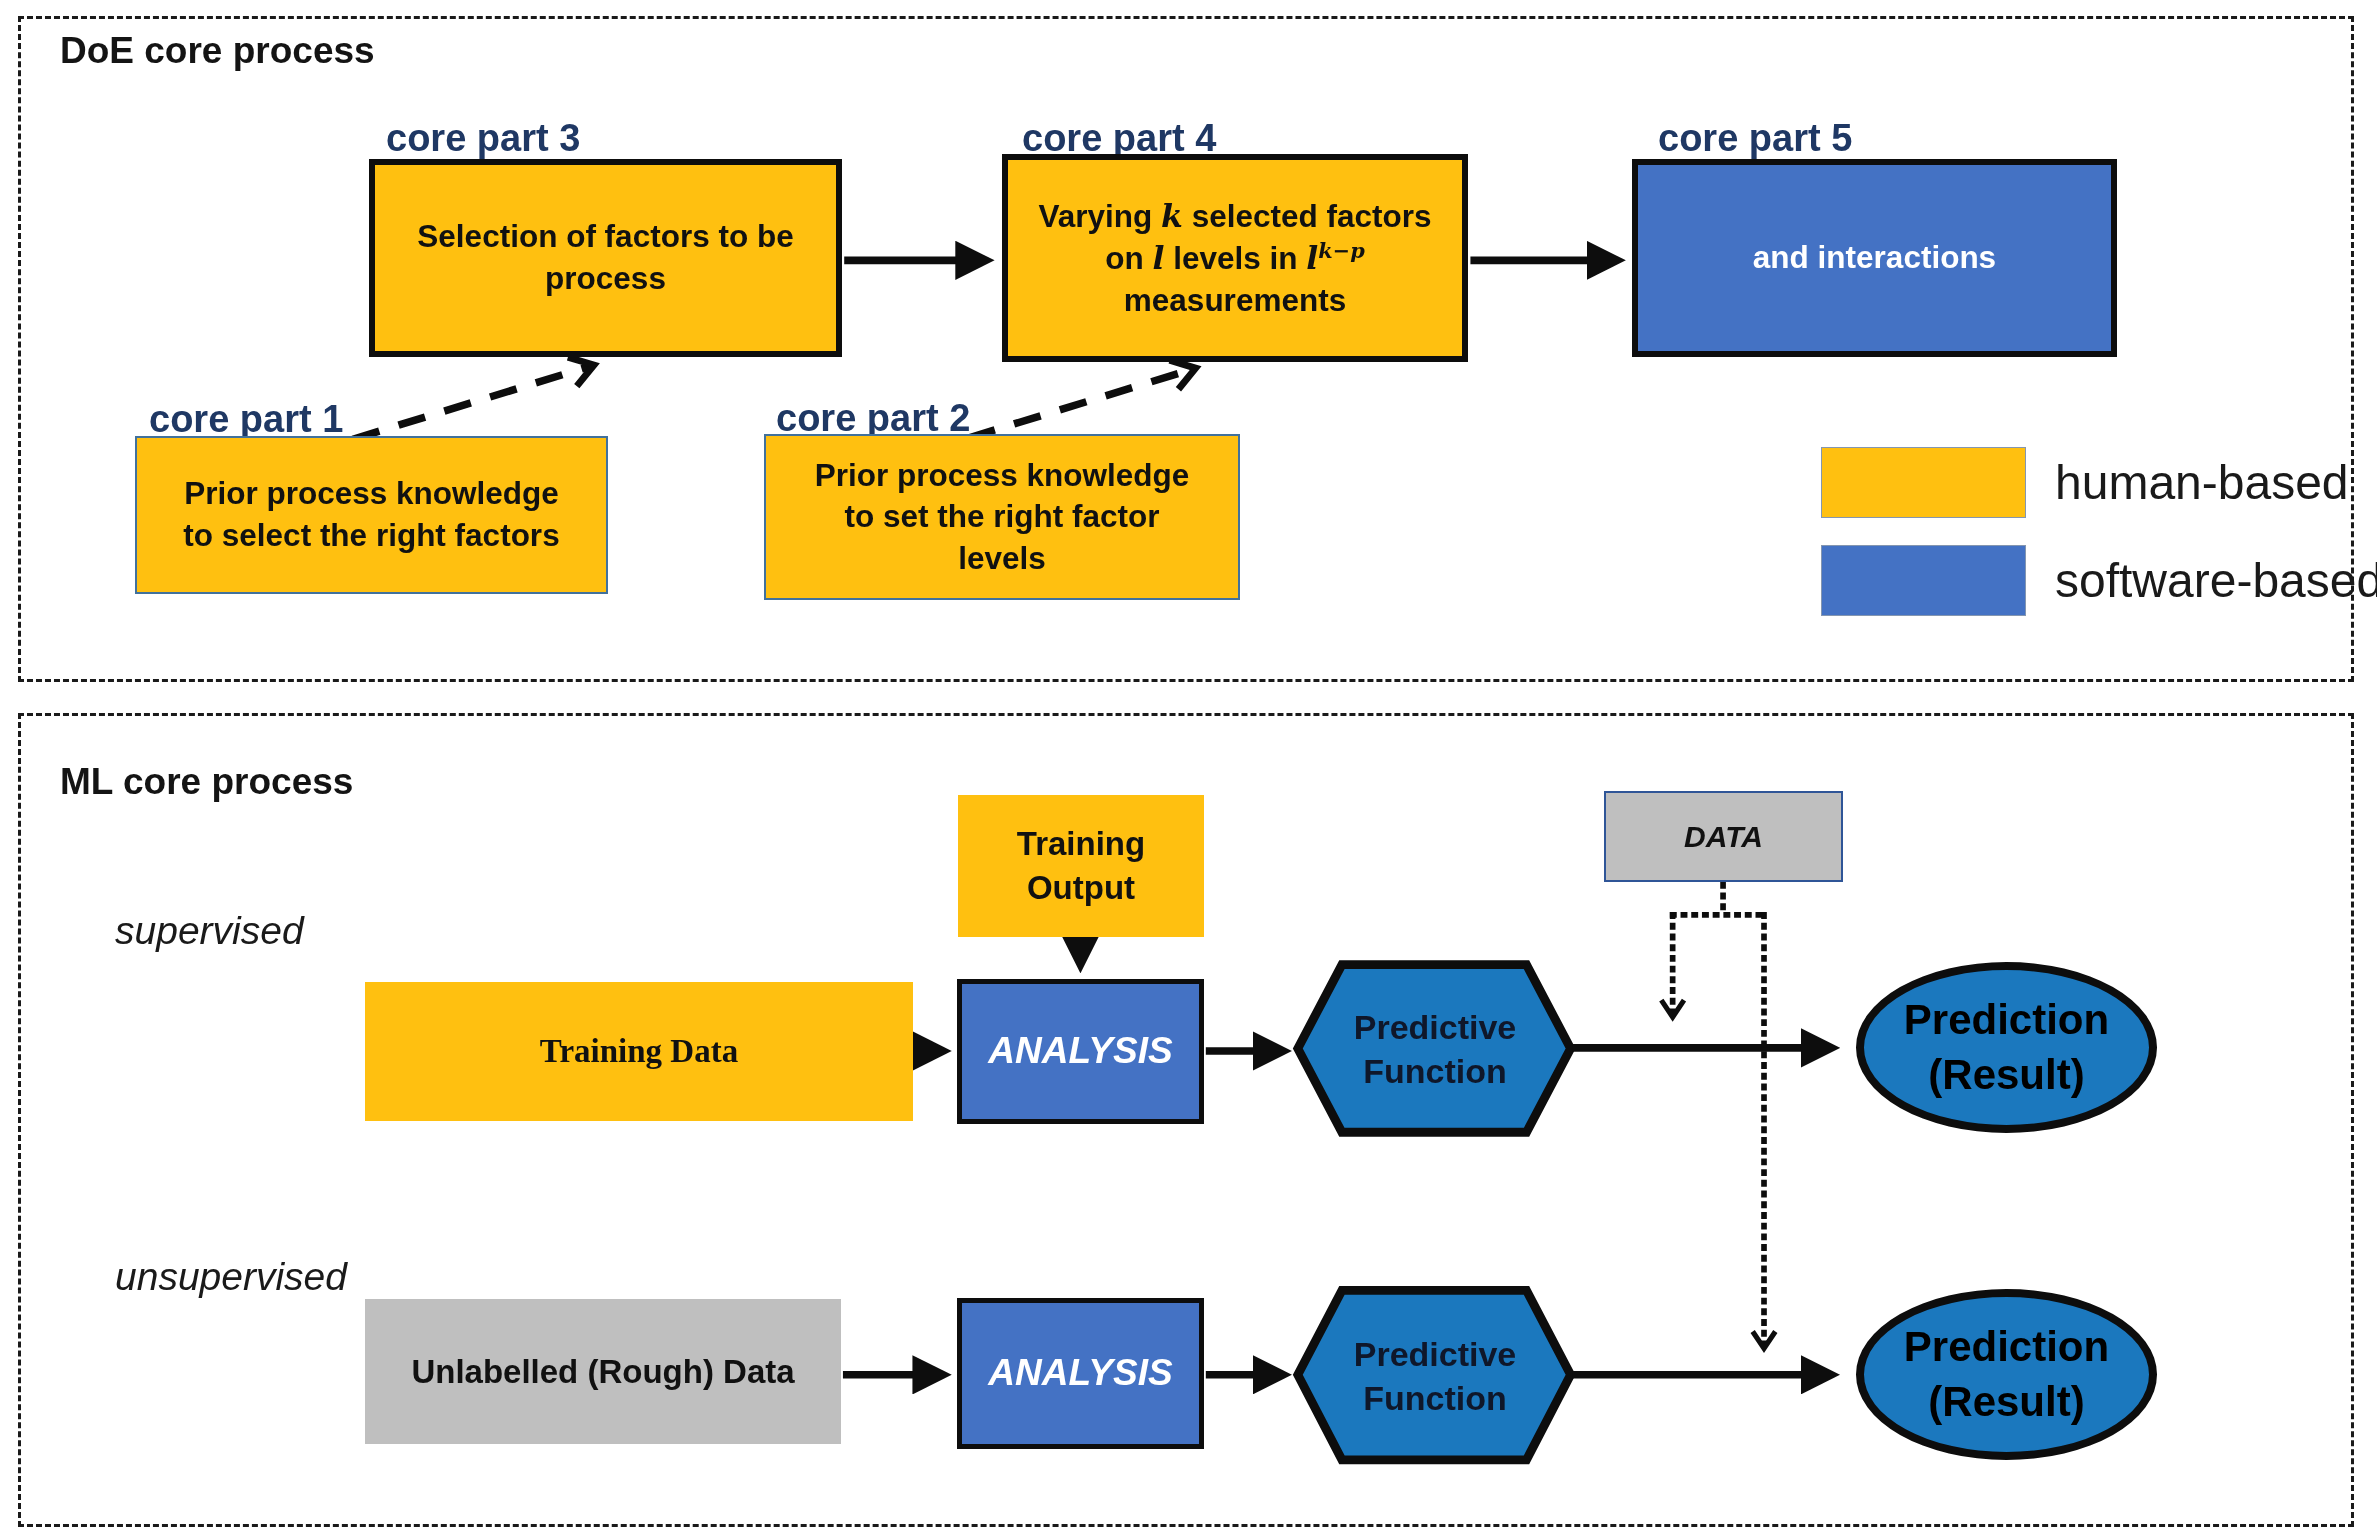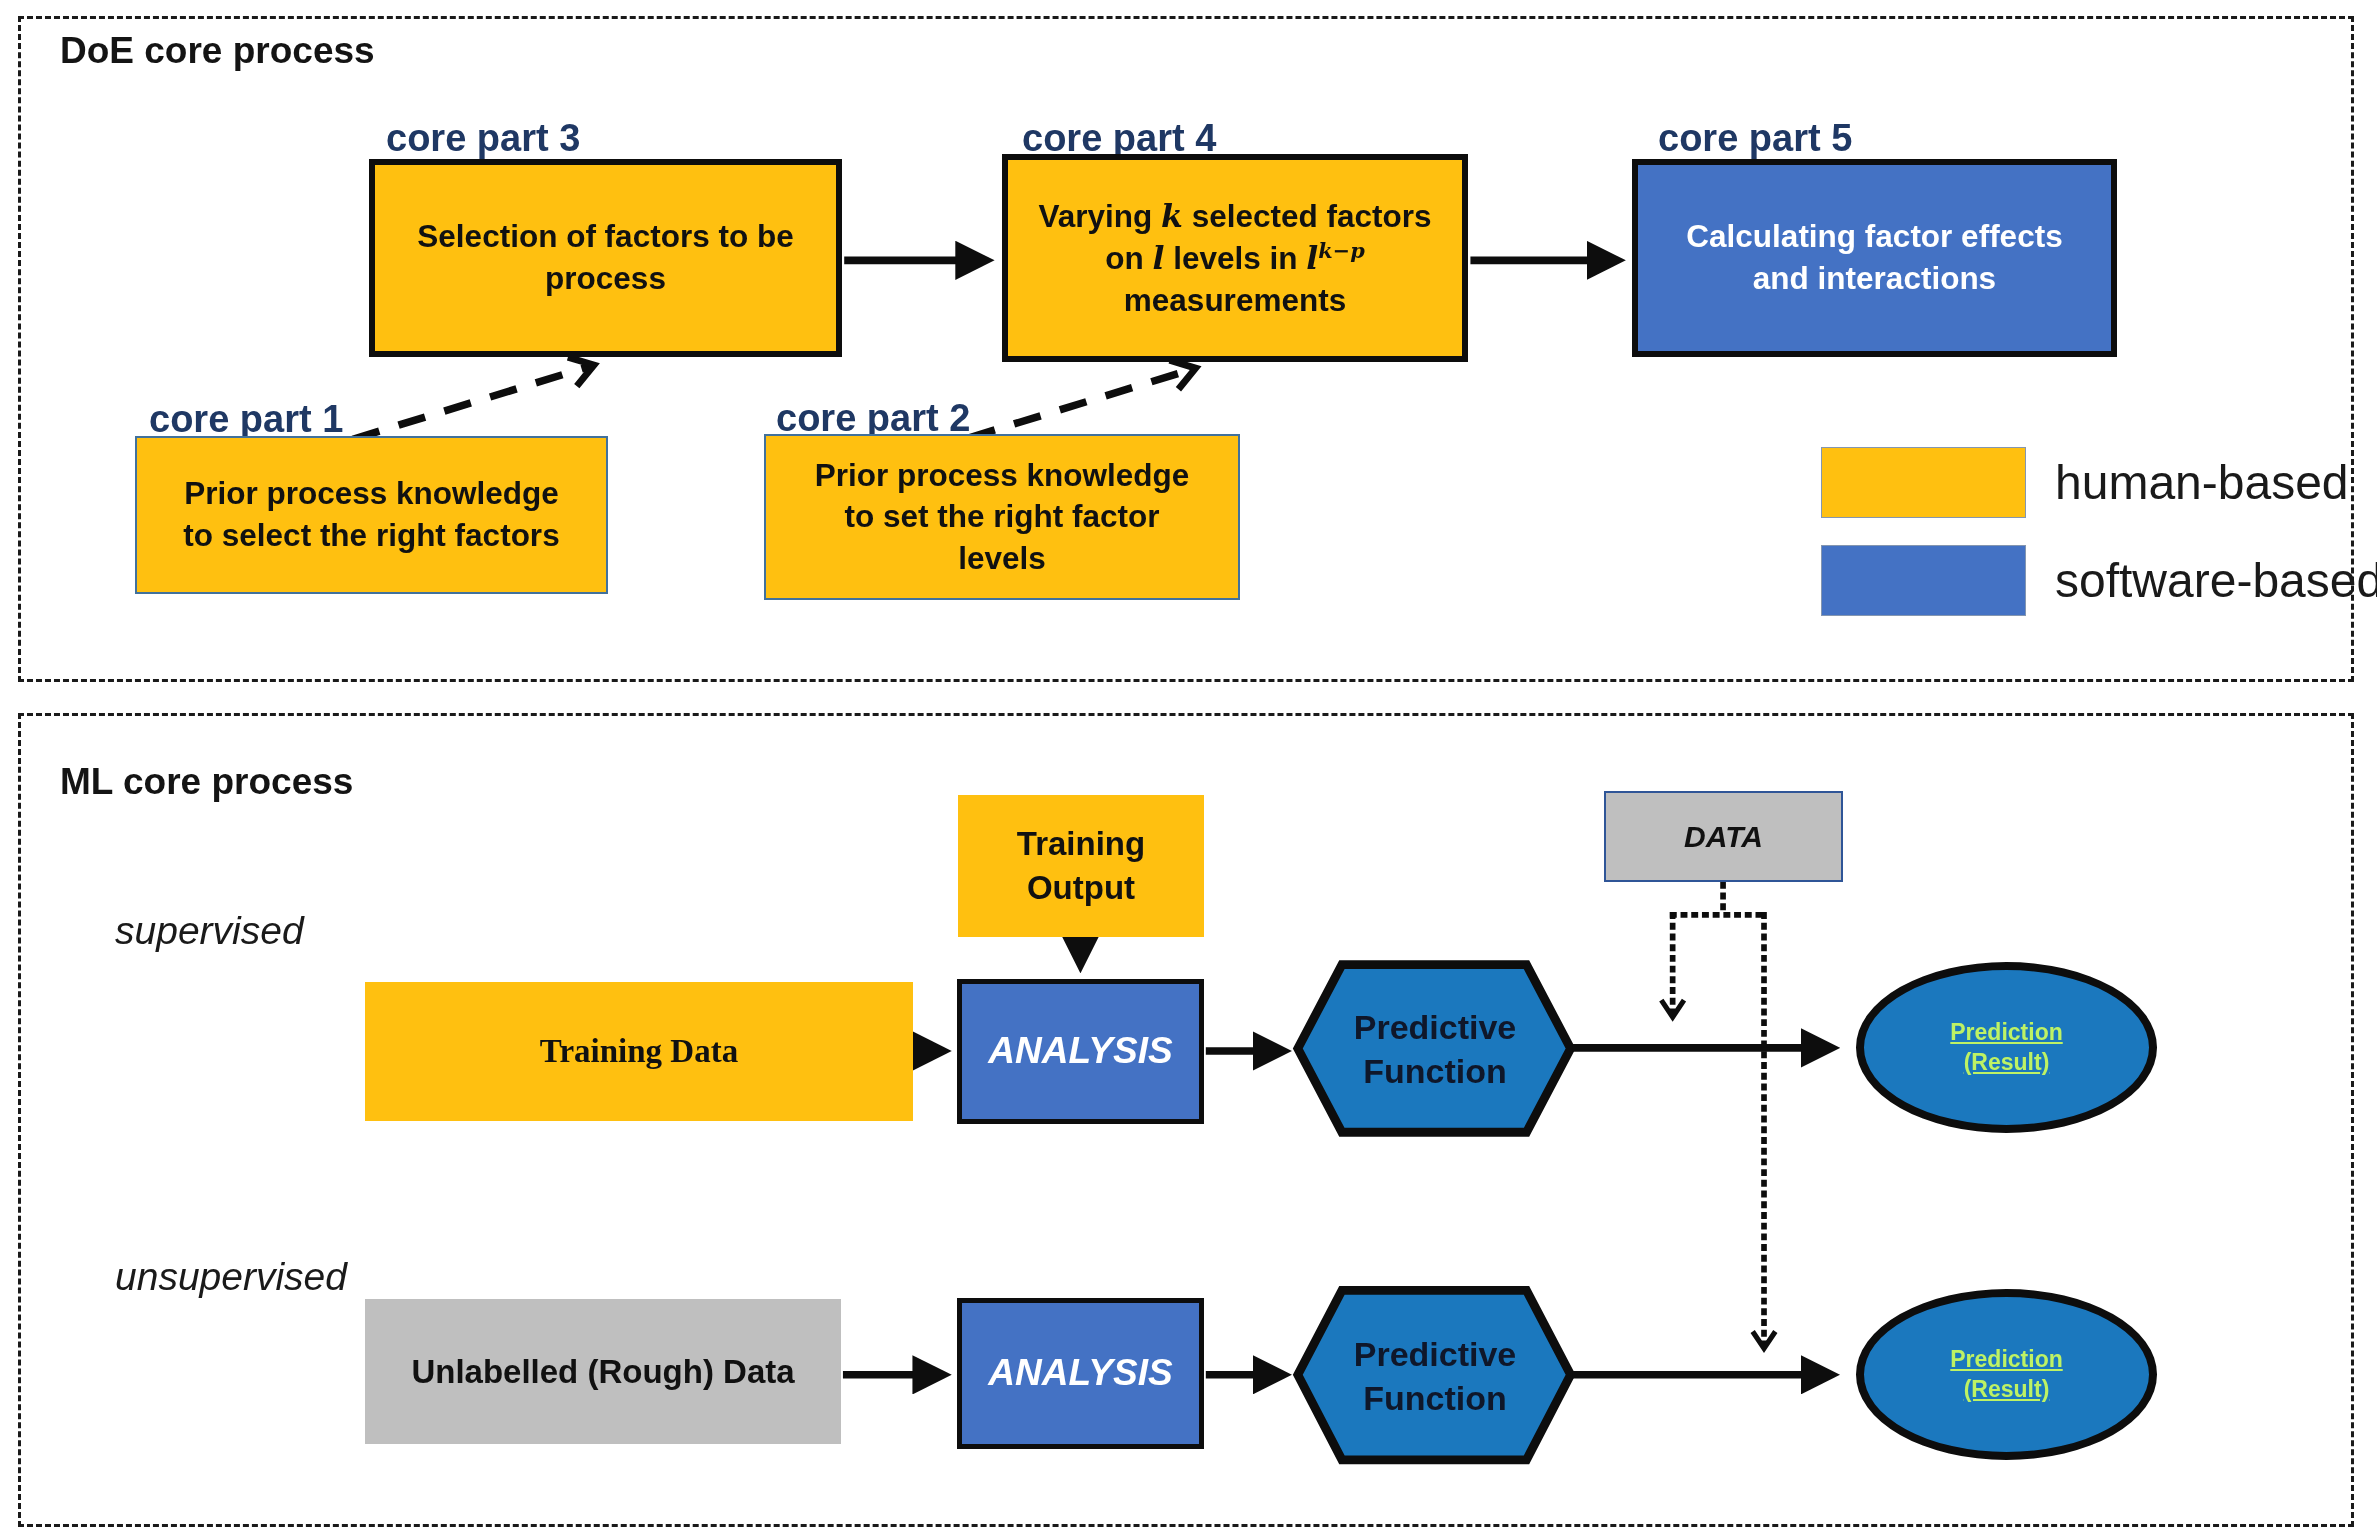--- a/index.html
+++ b/index.html
@@ -60,21 +60,21 @@
 
   #data-box{left:1604px;top:791px;width:239px;height:91px;font-style:italic;font-weight:bold;font-size:30px;border:2.5px solid #2F5597;}
 
   .hex-label{position:absolute;display:flex;flex-direction:column;align-items:center;justify-content:center;
              text-align:center;color:#0f172a;font-size:34px;font-weight:600;line-height:1.3;}
   #hex-sup-label{left:1323px;top:965px;width:224px;height:168px;}
   #hex-unsup-label{left:1323px;top:1291px;width:224px;height:170px;}
 
   .ellipse{position:absolute;border-radius:50%;background:var(--process-blue);border:8.8px solid #0d0d0d;
            display:flex;flex-direction:column;align-items:center;justify-content:center;text-align:center;
-           color:#bef264;font-size:23px;font-weight:600;line-height:1.3;box-sizing:border-box;text-decoration:underline;}
+           color:#000000;font-size:42px;font-weight:600;line-height:1.3;box-sizing:border-box;}
   #ellipse-sup{left:1856px;top:962px;width:301px;height:171px;}
   #ellipse-unsup{left:1856px;top:1289px;width:301px;height:171px;}
 
   #overlay{position:absolute;left:0;top:0;pointer-events:none;}
 </style>
 </head>
 <body>
 
 <div id="canvas">
 
@@ -123,21 +123,20 @@
 
   <div class="part-label" id="label-p4">core part 4</div>
   <div class="node yellow thick" id="box4">
     <div><span>Varying </span><span class="mvar">k</span><span> selected factors</span></div>
     <div><span>on </span><span class="mvar">l</span><span> levels in </span><span class="mvar">l</span><sup class="mvar">k−p</sup></div>
     <div>measurements</div>
   </div>
 
   <div class="part-label" id="label-p5">core part 5</div>
   <div class="node blue thick" id="box5">
-    <div>Calculating factor effects</div>
     <div>and interactions</div>
   </div>
 
   <div class="part-label" id="label-p1">core part 1</div>
   <div class="node yellow thin" id="box1">
     <div>Prior process knowledge</div>
     <div>to select the right factors</div>
   </div>
 
   <div class="part-label" id="label-p2">core part 2</div>

